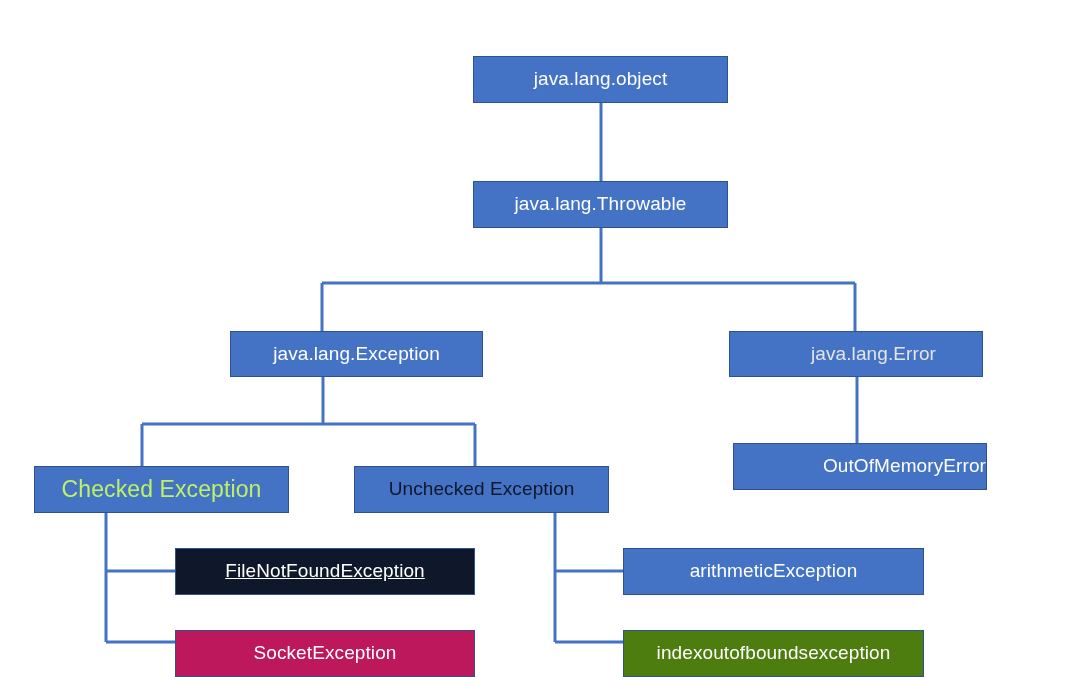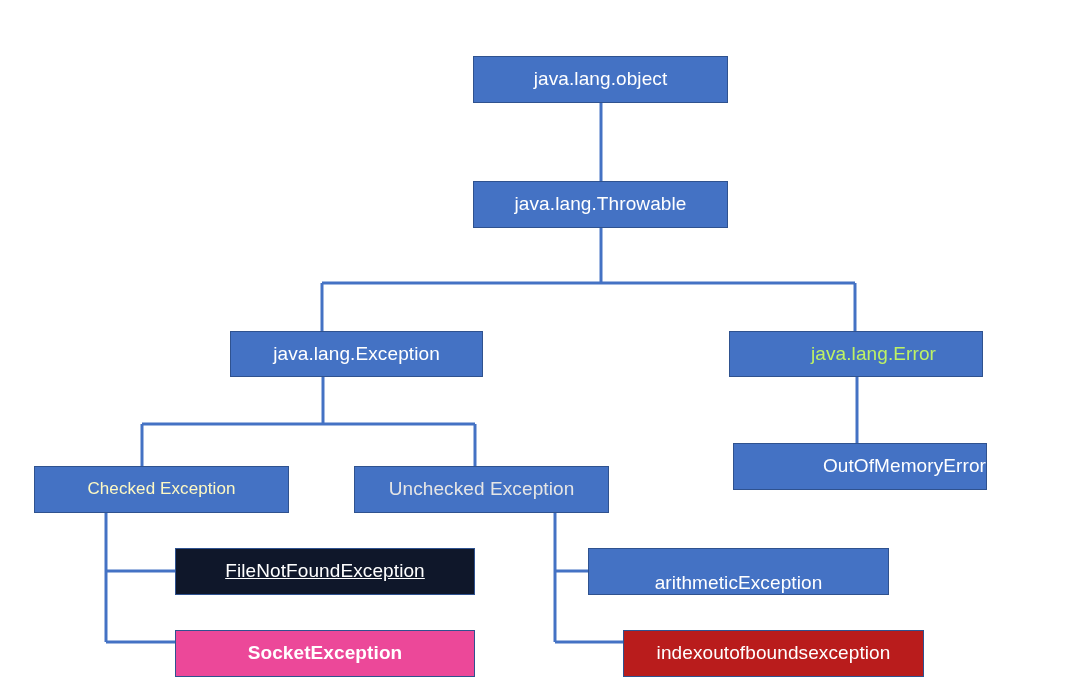--- a/index.html
+++ b/index.html
@@ -72,39 +72,39 @@
   <div id="node-layer">
       <div class="node-box" style="left: 473px; top: 32px; width: 255px; height: 47px; background: rgb(68, 114, 196); border: 1px solid rgb(47, 82, 143); color: rgb(255, 255, 255); font-size: 19px;">
         <span>java.lang.object</span>
       </div>
       <div class="node-box" style="left: 473px; top: 157px; width: 255px; height: 47px; background: rgb(68, 114, 196); border: 1px solid rgb(47, 82, 143); color: rgb(255, 255, 255); font-size: 19px; justify-content: center;">
         <span>java.lang.Throwable</span>
       </div>
       <div class="node-box" style="left: 230px; top: 307px; width: 253px; height: 46px; background: rgb(68, 114, 196); border: 1px solid rgb(47, 82, 143); color: rgb(255, 255, 255); font-size: 19px;">
         <span>java.lang.Exception</span>
       </div>
-      <div class="node-box" style="left: 729px; top: 307px; width: 254px; height: 46px; background: rgb(68, 114, 196); border: 1px solid rgb(47, 82, 143); color: #bef264; font-size: 19px; padding-left: 35px;">
+      <div class="node-box" style="left: 729px; top: 307px; width: 254px; height: 46px; background: rgb(68, 114, 196); border: 1px solid rgb(47, 82, 143); color: #e5e5e5; font-size: 19px; padding-left: 35px;">
         <span>java.lang.Error</span>
       </div>
-      <div class="node-box" style="left: 34px; top: 442px; width: 255px; height: 47px; background: rgb(68, 114, 196); border: 1px solid rgb(47, 82, 143); color: #fef9c3; font-size: 17px; justify-content: center;">
+      <div class="node-box" style="left: 34px; top: 442px; width: 255px; height: 47px; background: rgb(68, 114, 196); border: 1px solid rgb(47, 82, 143); color: #bef264; font-size: 23px; justify-content: center;">
         <span>Checked Exception</span>
       </div>
-      <div class="node-box" style="left: 354px; top: 442px; width: 255px; height: 47px; background: rgb(68, 114, 196); border: 1px solid rgb(47, 82, 143); color: #e5e5e5; font-size: 19px;">
+      <div class="node-box" style="left: 354px; top: 442px; width: 255px; height: 47px; background: rgb(68, 114, 196); border: 1px solid rgb(47, 82, 143); color: #0f172a; font-size: 19px;">
         <span>Unchecked Exception</span>
       </div>
       <div class="node-box" style="left: 733px; top: 419px; width: 254px; height: 47px; background: rgb(68, 114, 196); border: 1px solid rgb(47, 82, 143); color: rgb(255, 255, 255); font-size: 19px; justify-content: flex-end;">
         <span>OutOfMemoryError</span>
       </div>
       <div class="node-box" style="left: 175px; top: 524px; width: 300px; height: 47px; background: #0f172a; border: 1px solid rgb(47, 82, 143); color: rgb(255, 255, 255); font-size: 19px; text-decoration: underline;">
         <span>FileNotFoundException</span>
       </div>
-      <div class="node-box" style="left: 175px; top: 606px; width: 300px; height: 47px; background: #ec4899; border: 1px solid rgb(47, 82, 143); color: rgb(255, 255, 255); font-size: 19px; font-weight: bold;">
+      <div class="node-box" style="left: 175px; top: 606px; width: 300px; height: 47px; background: #be185d; border: 1px solid rgb(47, 82, 143); color: rgb(255, 255, 255); font-size: 19px;">
         <span>SocketException</span>
       </div>
-      <div class="node-box" style="left: 588px; top: 524px; width: 301px; height: 47px; background: rgb(68, 114, 196); border: 1px solid rgb(47, 82, 143); color: rgb(255, 255, 255); font-size: 19px; align-items: flex-end;">
+      <div class="node-box" style="left: 623px; top: 524px; width: 301px; height: 47px; background: rgb(68, 114, 196); border: 1px solid rgb(47, 82, 143); color: rgb(255, 255, 255); font-size: 19px;">
         <span>arithmeticException</span>
       </div>
-      <div class="node-box" style="left: 623px; top: 606px; width: 301px; height: 47px; background: #b91c1c; border: 1px solid rgb(47, 82, 143); color: rgb(255, 255, 255); font-size: 19px;">
+      <div class="node-box" style="left: 623px; top: 606px; width: 301px; height: 47px; background: #4d7c0f; border: 1px solid rgb(47, 82, 143); color: rgb(255, 255, 255); font-size: 19px;">
         <span>indexoutofboundsexception</span>
       </div>
     </div>
 
 </div>
 
 </body></html>

